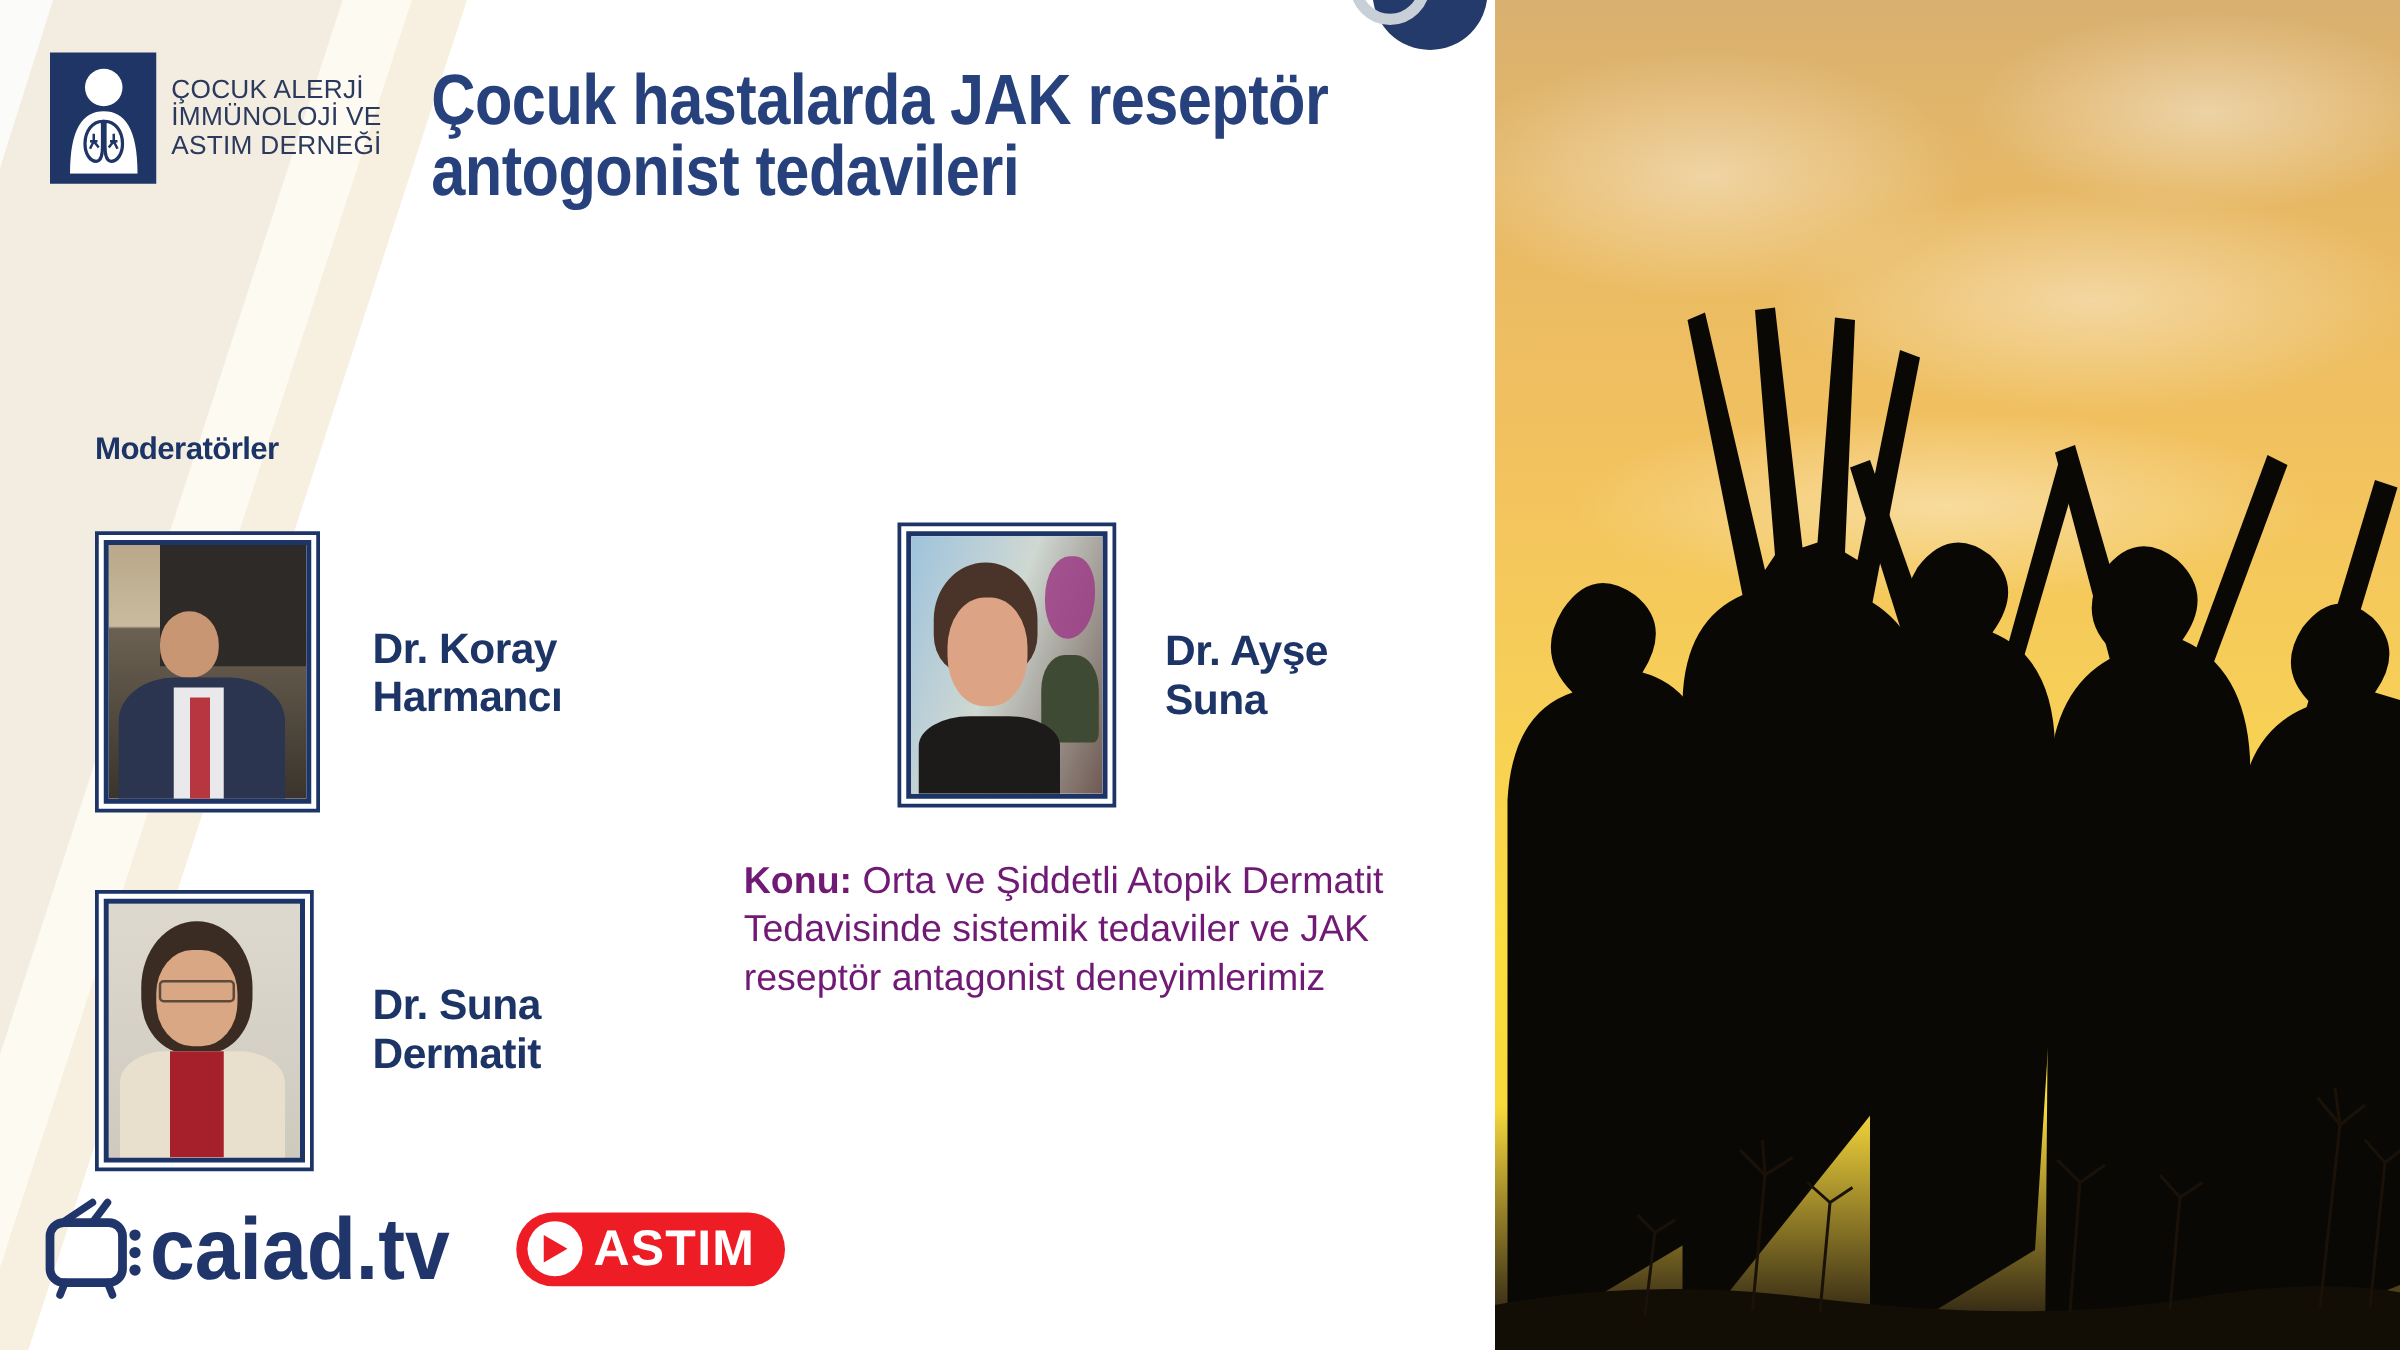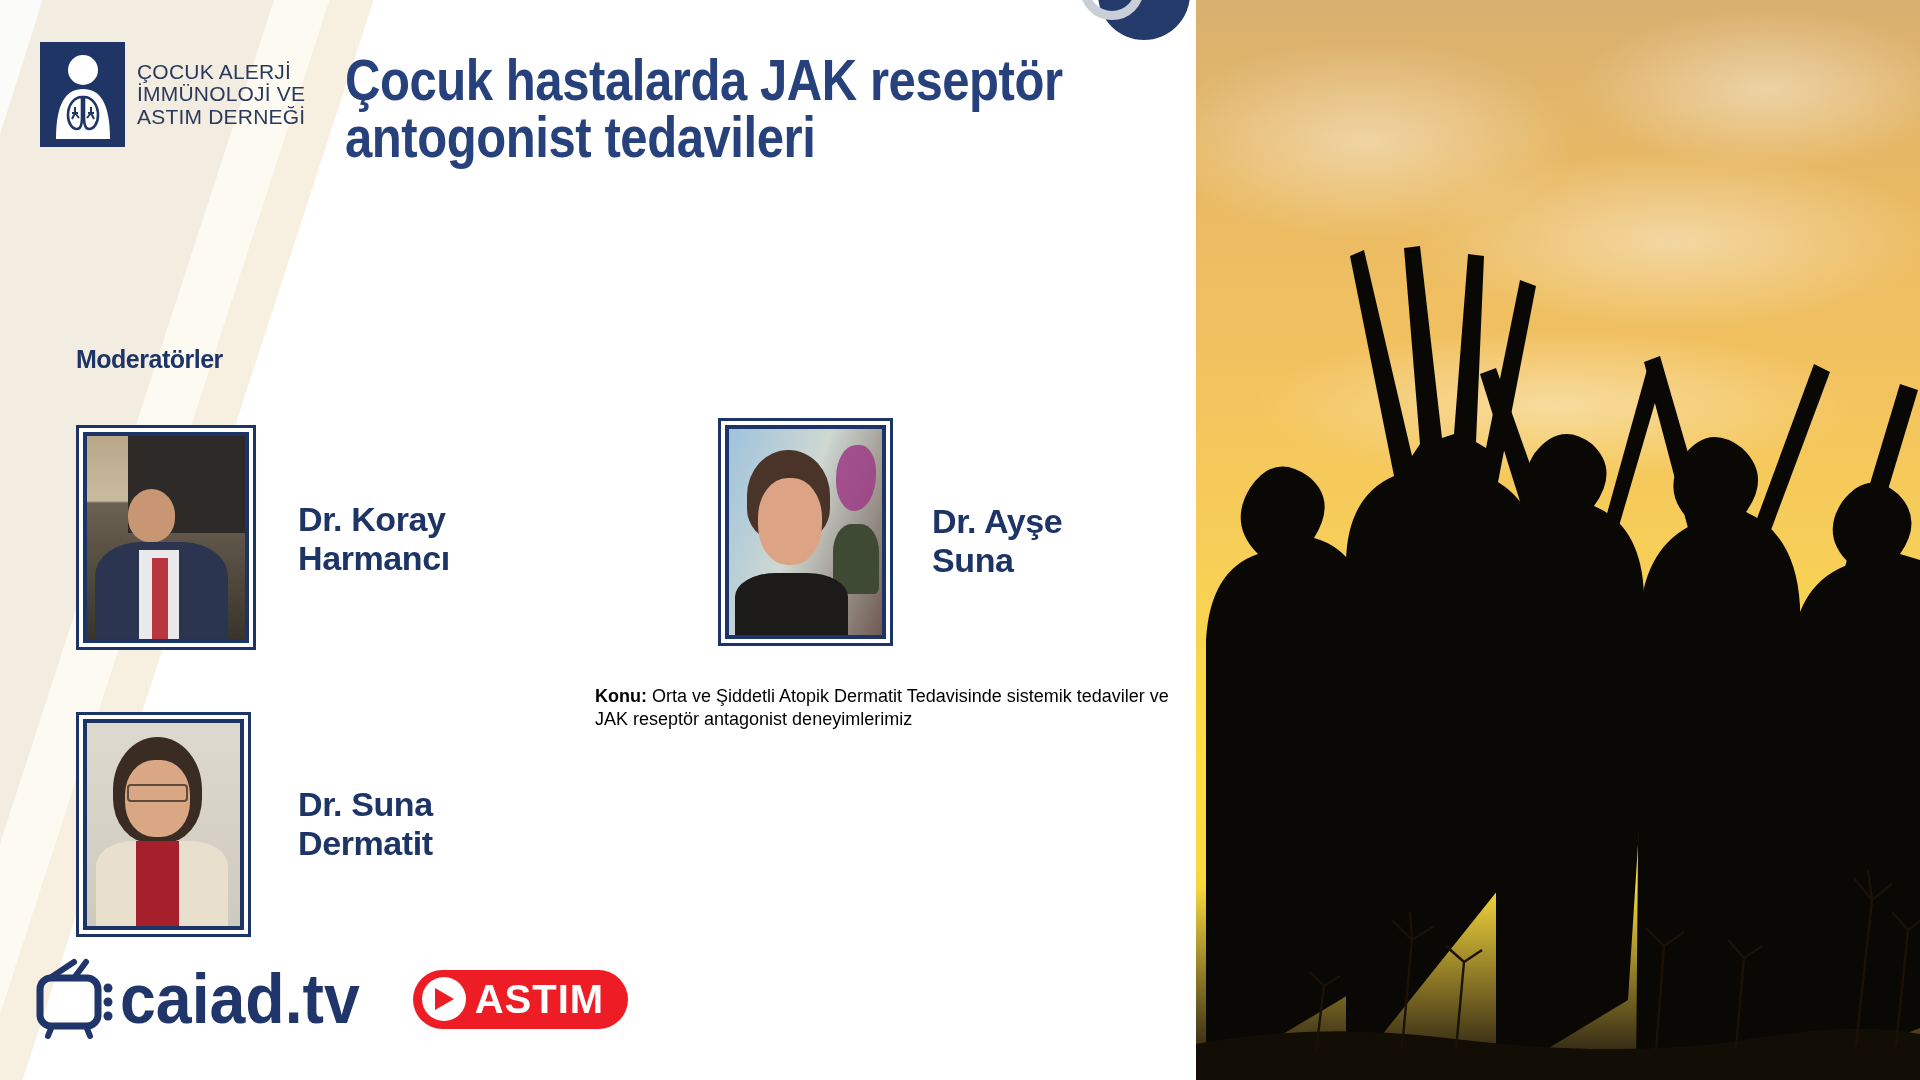--- a/index.html
+++ b/index.html
@@ -118,21 +118,21 @@
     font-weight:bold; font-size:34px; line-height:1.14;
     color:#1d3466; letter-spacing:-0.4px;
   }
   #name-mod1 { left:298px; top:500px; }
   #name-mod2 { left:298px; top:785px; }
   #name-spk  { left:932px; top:502px; }
 
   
   #konu-block {
     position:absolute; left:595px; top:685px; width:600px; z-index:6;
-    font-size:18px; line-height:1.30; color:#000000;
+    font-size:30px; line-height:1.30; color:#701a75;
   }
   #konu-label { font-weight:bold; }
 
   
   #footer-brand {
     position:absolute; left:34px; top:958px; display:flex; align-items:center; gap:20px; z-index:7;
   }
   #tv-icon-wrap { width:92px; height:82px; position:relative; }
   #brand-name {
     font-family:"Liberation Sans Narrow","Liberation Sans", sans-serif;

